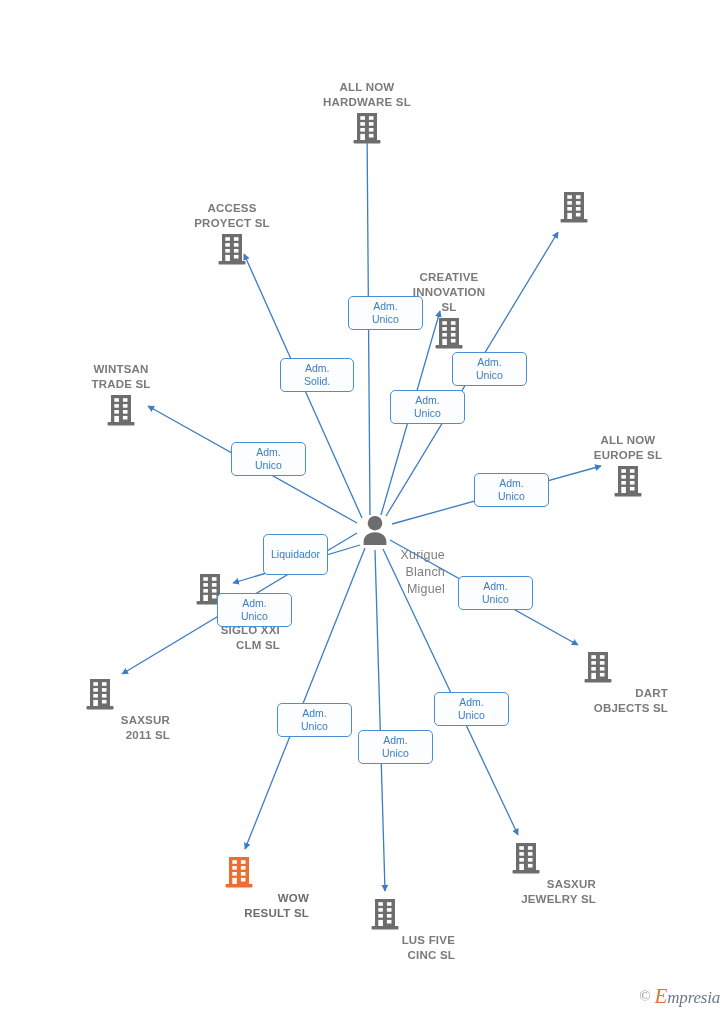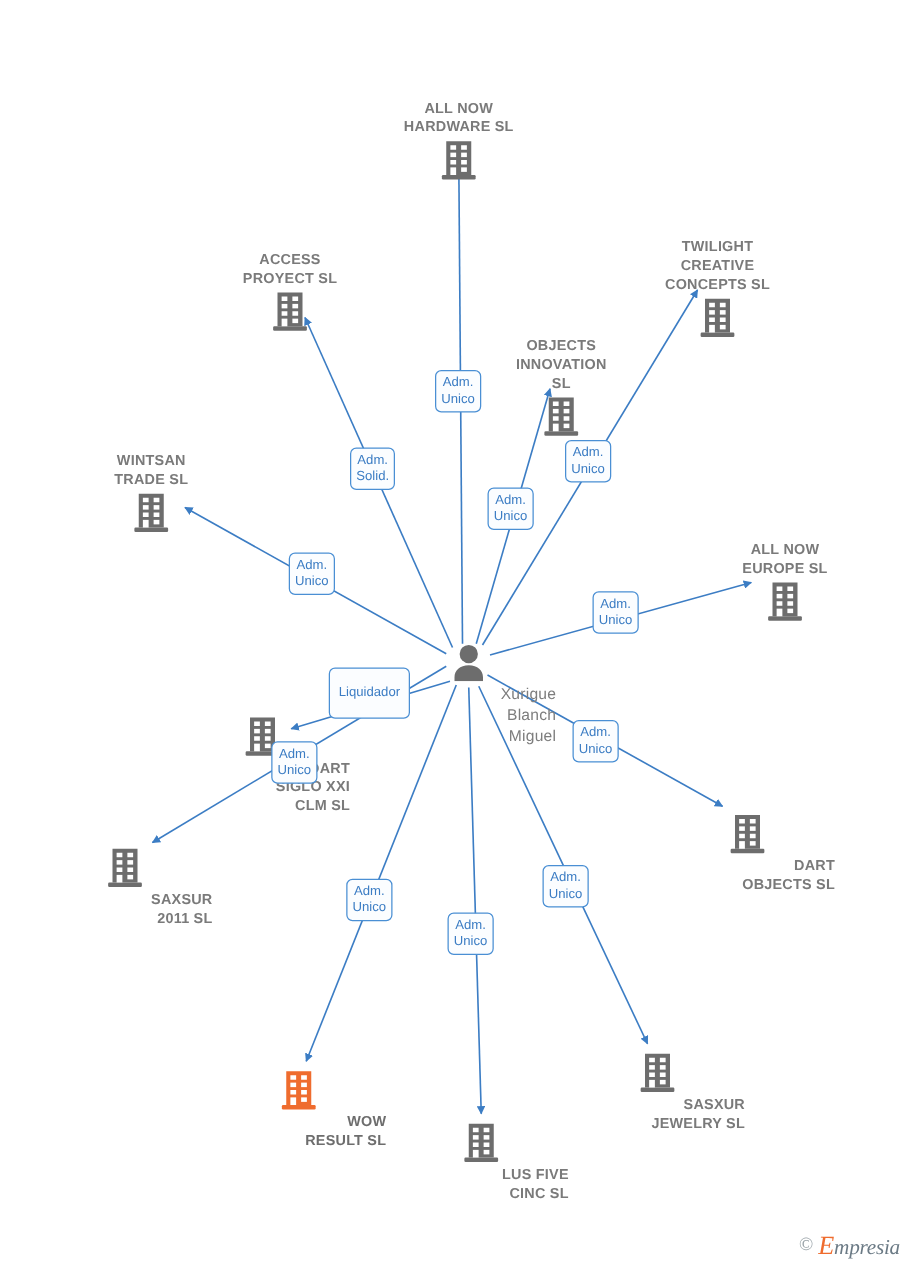--- a/index.html
+++ b/index.html
@@ -60,21 +60,21 @@
   .label-below .label { margin-top: 2px; text-align: right; }
 
   .edge-label {
     position: absolute;
     border: 1.4px solid #4a8fd4;
     border-radius: 5px;
     background: #fbfdff;
     color: #3c7dc4;
     font-size: 10.5px;
     line-height: 13px;
-    padding: 3px 4px;
+    padding: 3px 23px;
     text-align: center;
     white-space: pre-line;
     box-sizing: border-box;
   }
   .edge-label.one-line {
     padding: 13px 7px;
   }
   #watermark {
     position: absolute;
     right: 8px;
@@ -155,38 +155,35 @@
             <rect x="16.9" y="4.2" width="4.6" height="3.6" fill="#ffffff"></rect>
             <rect x="8.3" y="10.1" width="4.6" height="3.6" fill="#ffffff"></rect>
             <rect x="16.9" y="10.1" width="4.6" height="3.6" fill="#ffffff"></rect>
             <rect x="8.3" y="16" width="4.6" height="3.6" fill="#ffffff"></rect>
             <rect x="16.9" y="16" width="4.6" height="3.6" fill="#ffffff"></rect>
             <rect x="8.3" y="21.9" width="4.6" height="6.1" fill="#ffffff"></rect>
             <rect x="16.9" y="21.9" width="4.6" height="3.6" fill="#ffffff"></rect>
           </svg></span>
       </div>
       <div class="node company label-above" style="left: 574px; top: 191px;">
-        <span class="label">TWILIGHT
-CREATIVE
-CONCEPTS SL</span>
         <span class="glyph"><svg width="30" height="33" viewBox="0 0 30 33" xmlns="http://www.w3.org/2000/svg" aria-hidden="true">
             <rect x="5" y="1" width="20" height="27" fill="#6d6d6d"></rect>
             <rect x="1.5" y="28" width="27" height="3.6" rx="1" fill="#6d6d6d"></rect>
             <rect x="8.3" y="4.2" width="4.6" height="3.6" fill="#ffffff"></rect>
             <rect x="16.9" y="4.2" width="4.6" height="3.6" fill="#ffffff"></rect>
             <rect x="8.3" y="10.1" width="4.6" height="3.6" fill="#ffffff"></rect>
             <rect x="16.9" y="10.1" width="4.6" height="3.6" fill="#ffffff"></rect>
             <rect x="8.3" y="16" width="4.6" height="3.6" fill="#ffffff"></rect>
             <rect x="16.9" y="16" width="4.6" height="3.6" fill="#ffffff"></rect>
             <rect x="8.3" y="21.9" width="4.6" height="6.1" fill="#ffffff"></rect>
             <rect x="16.9" y="21.9" width="4.6" height="3.6" fill="#ffffff"></rect>
           </svg></span>
       </div>
       <div class="node company label-above" style="left: 449px; top: 270px;">
-        <span class="label">OBJECTS
+        <span class="label">CREATIVE
 INNOVATION
 SL</span>
         <span class="glyph"><svg width="30" height="33" viewBox="0 0 30 33" xmlns="http://www.w3.org/2000/svg" aria-hidden="true">
             <rect x="5" y="1" width="20" height="27" fill="#6d6d6d"></rect>
             <rect x="1.5" y="28" width="27" height="3.6" rx="1" fill="#6d6d6d"></rect>
             <rect x="8.3" y="4.2" width="4.6" height="3.6" fill="#ffffff"></rect>
             <rect x="16.9" y="4.2" width="4.6" height="3.6" fill="#ffffff"></rect>
             <rect x="8.3" y="10.1" width="4.6" height="3.6" fill="#ffffff"></rect>
             <rect x="16.9" y="10.1" width="4.6" height="3.6" fill="#ffffff"></rect>
             <rect x="8.3" y="16" width="4.6" height="3.6" fill="#ffffff"></rect>

